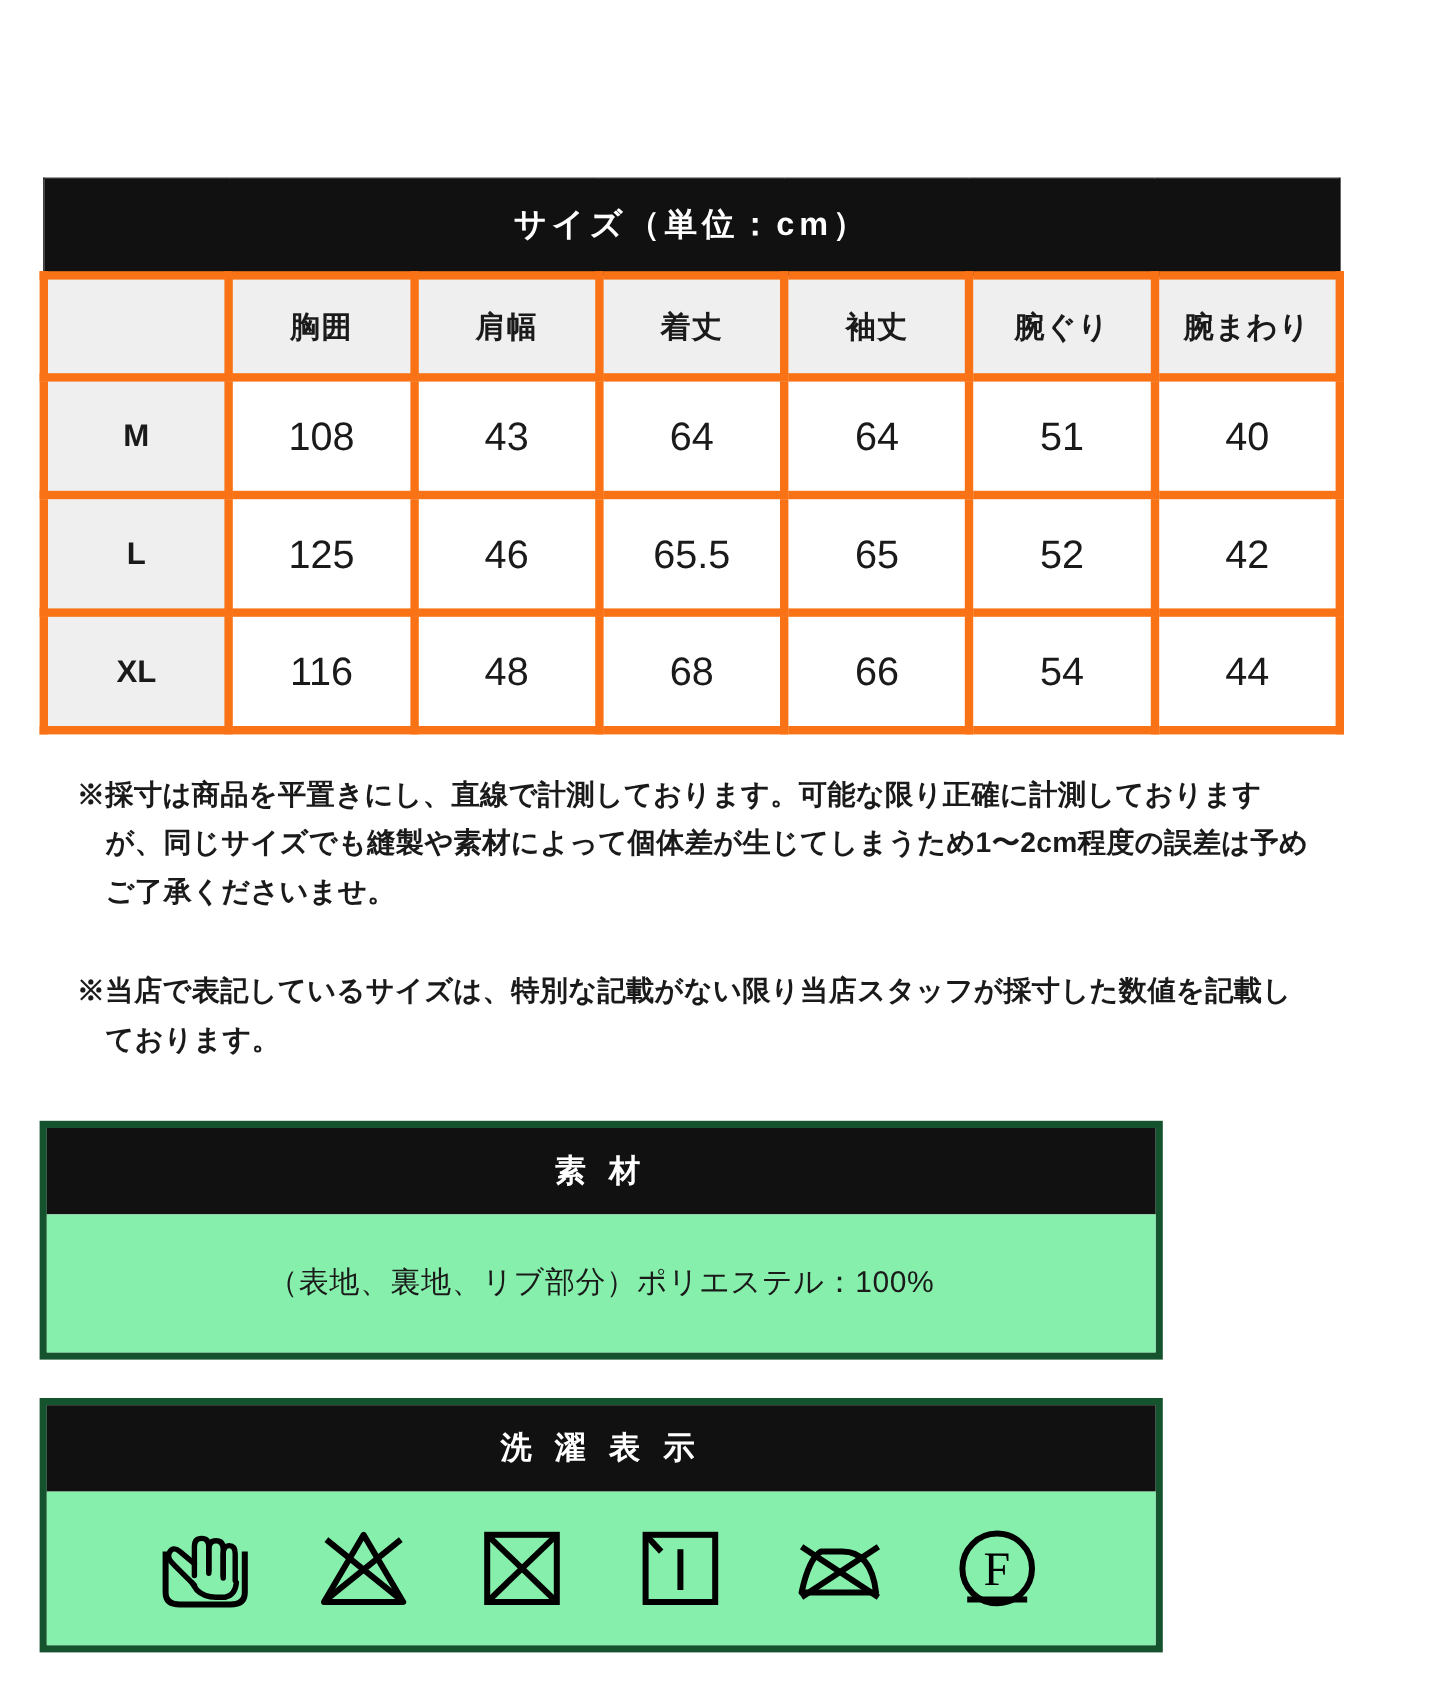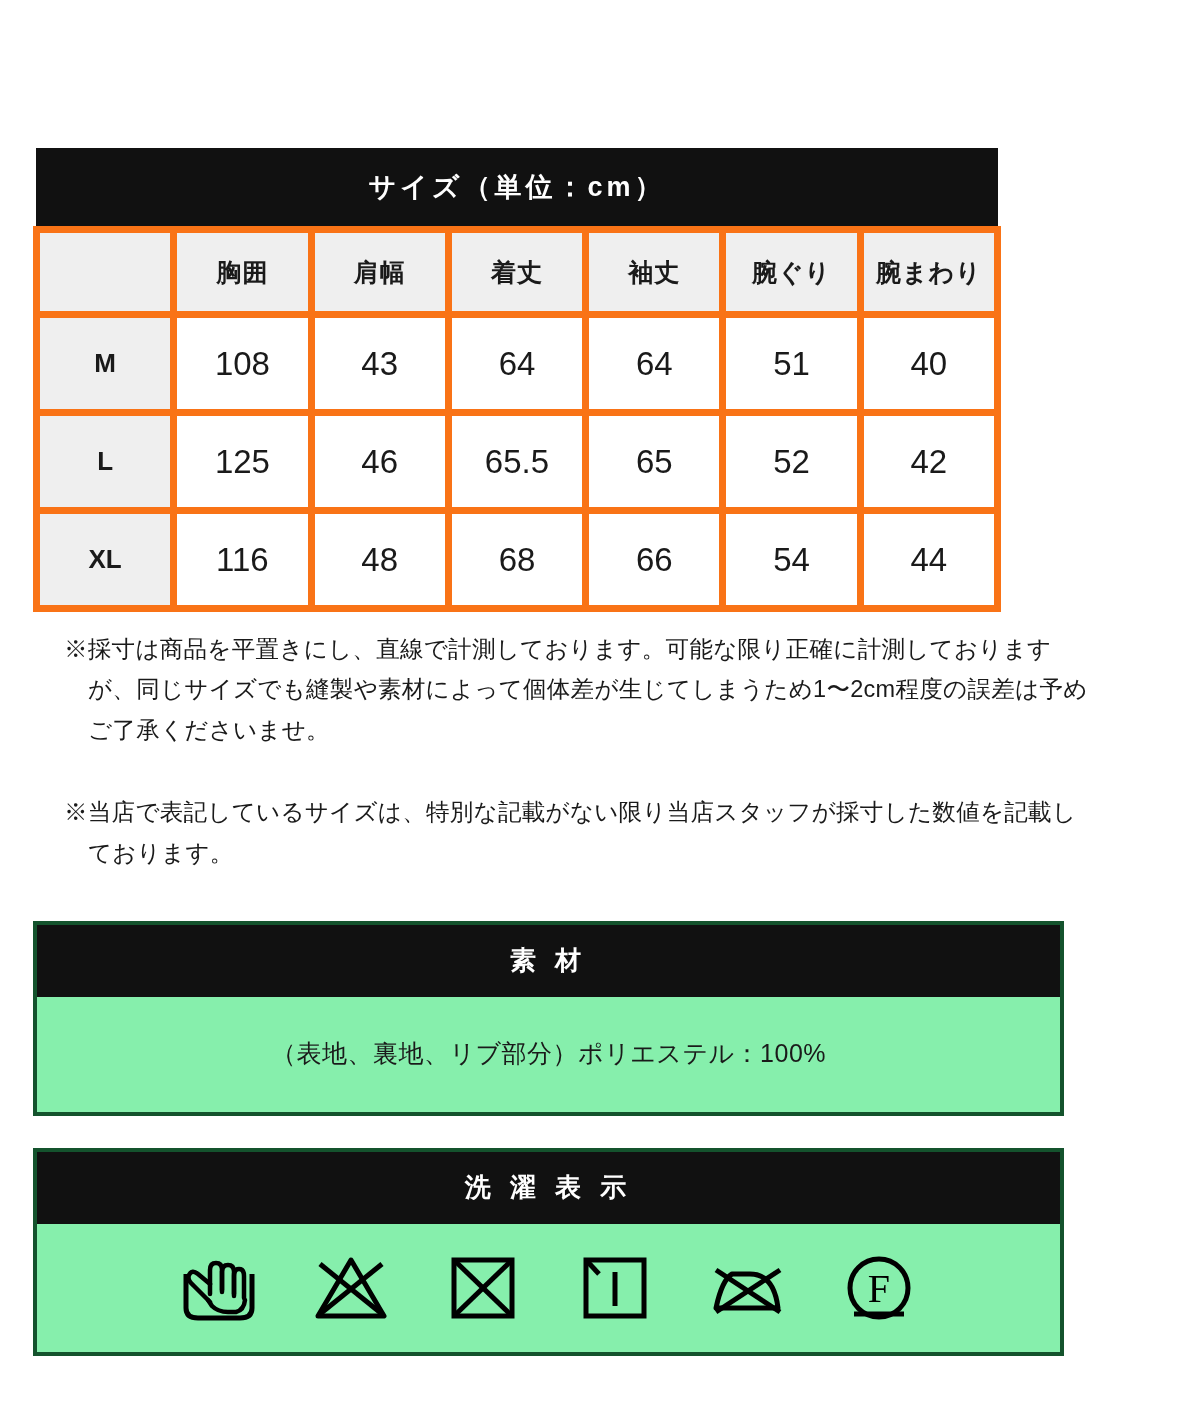--- a/index.html
+++ b/index.html
@@ -20,21 +20,21 @@
     box-sizing: border-box;
     padding: 0 33px;
     position: relative;
   }
 
   
   .size-table-wrap {
     margin-top: 148px;
   }
   table.size-table {
-    width: 968px;
+    width: 1087px;
     border-collapse: collapse;
     table-layout: fixed;
   }
   table.size-table th,
   table.size-table td {
     border: 7px solid #f97316;
     text-align: center;
     vertical-align: middle;
   }
   .size-title {
@@ -60,41 +60,42 @@
     height: 89px;
   }
   .cell {
     font-size: 33px;
     background: #ffffff;
     height: 89px;
   }
 
   
   .notes {
-    margin-top: 17px;
+    margin-top: 30px;
     padding-left: 31px;
+    font-weight: bold;
   }
   .note {
     font-size: 23.5px;
     line-height: 1.72;
     letter-spacing: 0.3px;
     text-indent: -24px;
     padding-left: 24px;
     margin: 0 0 0 0;
     max-width: 1010px;
   }
   .note + .note {
     margin-top: 42px;
   }
 
   
   .section {
-    width: 1031px;
+    width: 936px;
     margin-top: 48px;
-    border: 4px solid #14532d;
+    border: 6px solid #14532d;
     box-sizing: border-box;
   }
   .section-header {
     background: #111111;
     color: #ffffff;
     font-size: 26px;
     font-weight: bold;
     letter-spacing: 6px;
     text-align: center;
     padding: 18px 0 19px 0;

